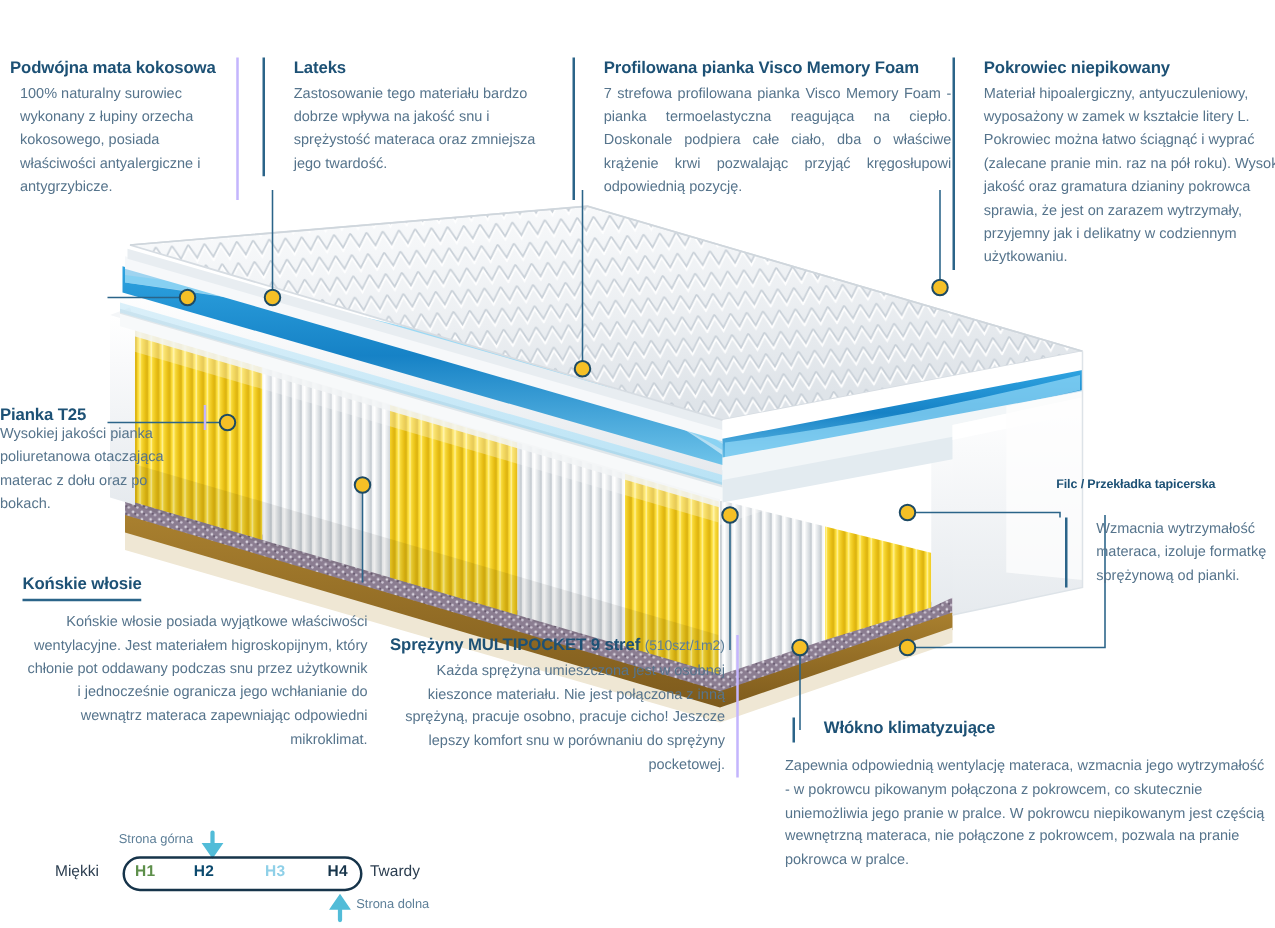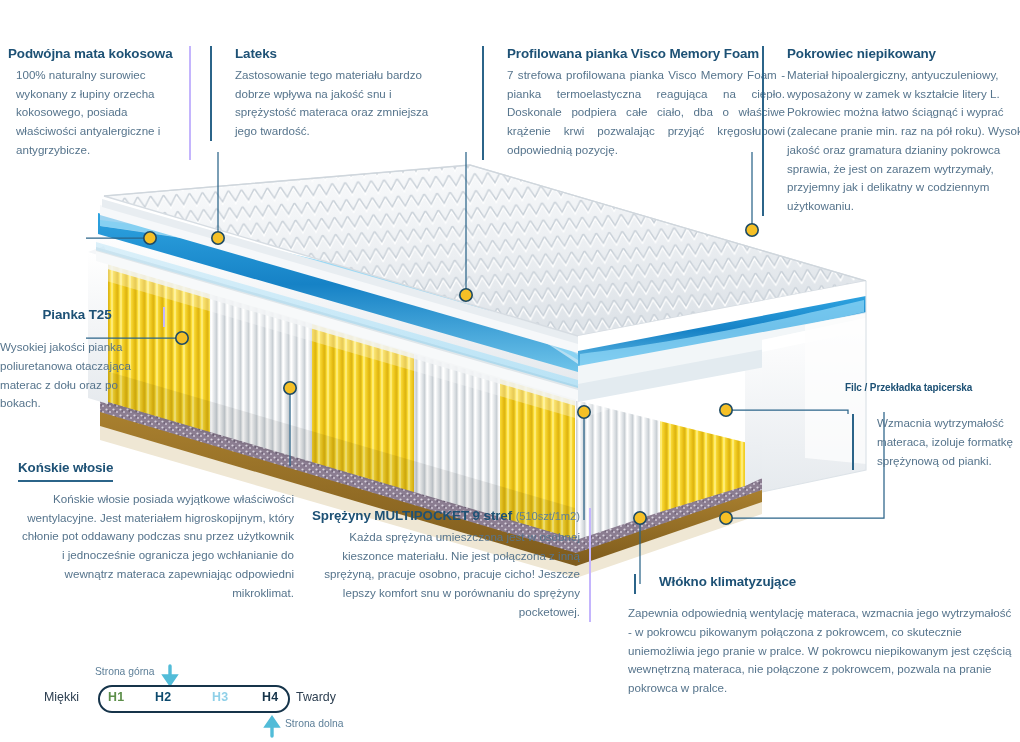--- a/index.html
+++ b/index.html
@@ -285,31 +285,31 @@
   <div class="block rule-right" style="left:8px;top:46px;width:172px;">
     <h3>Podwójna mata kokosowa</h3>
     <p style="padding-left:8px;">100% naturalny surowiec wykonany z łupiny orzecha kokosowego, posiada właściwości antyalergiczne i antygrzybicze.</p>
   </div>
 
   <div class="block rule-left" style="left:210px;top:46px;width:216px;">
     <h3>Lateks</h3>
     <p>Zastosowanie tego materiału bardzo dobrze  wpływa na jakość snu i sprężystość materaca oraz zmniejsza jego twardość.</p>
   </div>
 
-  <div class="block rule-left" style="left:482px;top:46px;width:278px;">
+  <div class="block rule-left" style="left:458px;top:46px;width:278px;">
     <h3>Profilowana pianka Visco Memory Foam</h3>
     <p class="ta-j">7 strefowa profilowana pianka Visco Memory Foam - pianka termoelastyczna reagująca na ciepło.  Doskonale podpiera całe ciało, dba o właściwe krążenie krwi pozwalając przyjąć kręgosłupowi odpowiednią pozycję.</p>
   </div>
 
   <div class="block rule-left" style="left:762px;top:46px;width:248px;">
     <h3>Pokrowiec  niepikowany</h3>
     <p>Materiał hipoalergiczny, antyuczuleniowy, wyposażony w zamek w kształcie litery L. Pokrowiec można łatwo ściągnąć i wyprać (zalecane pranie min.  raz na pół roku). Wysoka jakość oraz gramatura dzianiny pokrowca sprawia, że jest on zarazem wytrzymały, przyjemny jak i delikatny w codziennym użytkowaniu.</p>
   </div>
 
-  <div class="block rule-right" style="left:0px;top:307px;width:154px;text-align:center;">
+  <div class="block rule-right" style="left:0px;top:324px;width:154px;">
     <h3>Pianka T25</h3>
   </div>
   <div class="block" style="left:0px;top:338px;width:160px;">
     <p>Wysokiej jakości pianka poliuretanowa otaczająca materac z dołu oraz po bokach.</p>
   </div>
 
   <div class="block" style="left:18px;top:458px;width:276px;">
     <h3 style="border-bottom:2px solid #2b6489;padding-bottom:3px;display:inline-block;">Końskie włosie</h3>
     <p class="ta-r" style="margin-top:5px;">Końskie włosie posiada wyjątkowe właściwości wentylacyjne. Jest materiałem higroskopijnym, który chłonie pot oddawany podczas snu przez użytkownik i jednocześnie ogranicza jego wchłanianie do wewnątrz materaca zapewniając odpowiedni mikroklimat.</p>
   </div>

